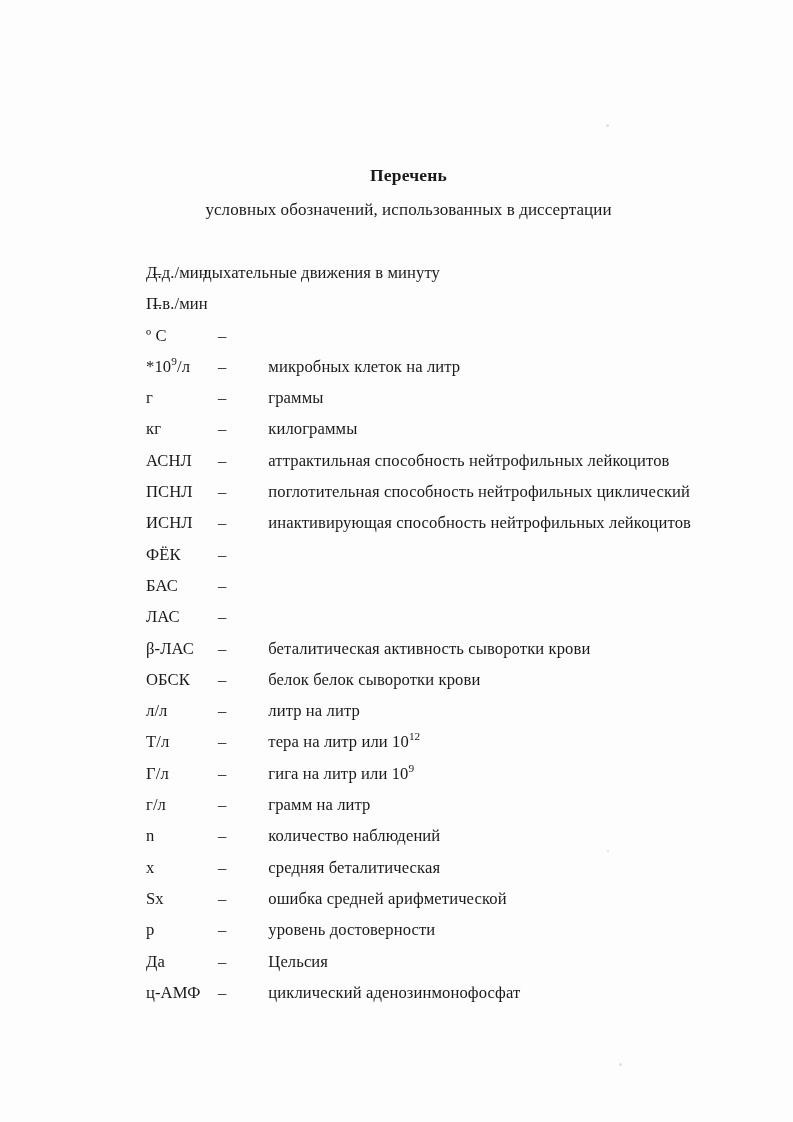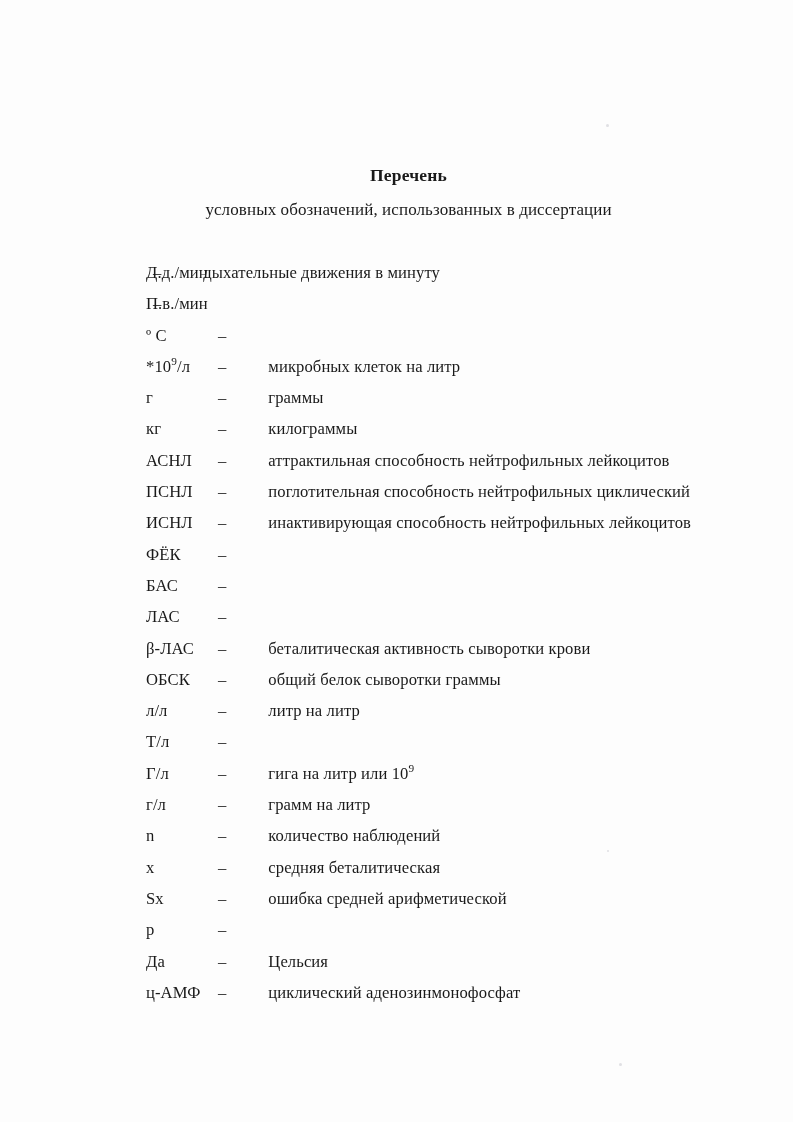--- a/index.html
+++ b/index.html
@@ -168,30 +168,31 @@
         <span class="abbr-dash">–</span>
       </div>
       <div class="abbr-row">
         <span class="abbr-term">β-ЛАС</span>
         <span class="abbr-dash">–</span>
         <span class="abbr-def">беталитическая активность сыворотки крови</span>
       </div>
       <div class="abbr-row">
         <span class="abbr-term">ОБСК</span>
         <span class="abbr-dash">–</span>
-        <span class="abbr-def">общий белок сыворотки граммы</span>
+        <span class="abbr-def">белок белок сыворотки крови</span>
       </div>
       <div class="abbr-row">
         <span class="abbr-term">л/л</span>
         <span class="abbr-dash">–</span>
         <span class="abbr-def">литр на литр</span>
       </div>
       <div class="abbr-row">
         <span class="abbr-term">Т/л</span>
         <span class="abbr-dash">–</span>
+        <span class="abbr-def">тера на литр или 10<sup>12</sup></span>
       </div>
       <div class="abbr-row">
         <span class="abbr-term">Г/л</span>
         <span class="abbr-dash">–</span>
         <span class="abbr-def">гига на литр или 10<sup>9</sup></span>
       </div>
       <div class="abbr-row">
         <span class="abbr-term">г/л</span>
         <span class="abbr-dash">–</span>
         <span class="abbr-def">грамм на литр</span>
@@ -207,20 +208,21 @@
         <span class="abbr-def">средняя беталитическая</span>
       </div>
       <div class="abbr-row">
         <span class="abbr-term">Sx</span>
         <span class="abbr-dash">–</span>
         <span class="abbr-def">ошибка средней арифметической</span>
       </div>
       <div class="abbr-row">
         <span class="abbr-term">p</span>
         <span class="abbr-dash">–</span>
+        <span class="abbr-def">уровень достоверности</span>
       </div>
       <div class="abbr-row">
         <span class="abbr-term">Да</span>
         <span class="abbr-dash">–</span>
         <span class="abbr-def">Цельсия</span>
       </div>
       <div class="abbr-row">
         <span class="abbr-term">ц-АМФ</span>
         <span class="abbr-dash">–</span>
         <span class="abbr-def">циклический аденозинмонофосфат</span>

